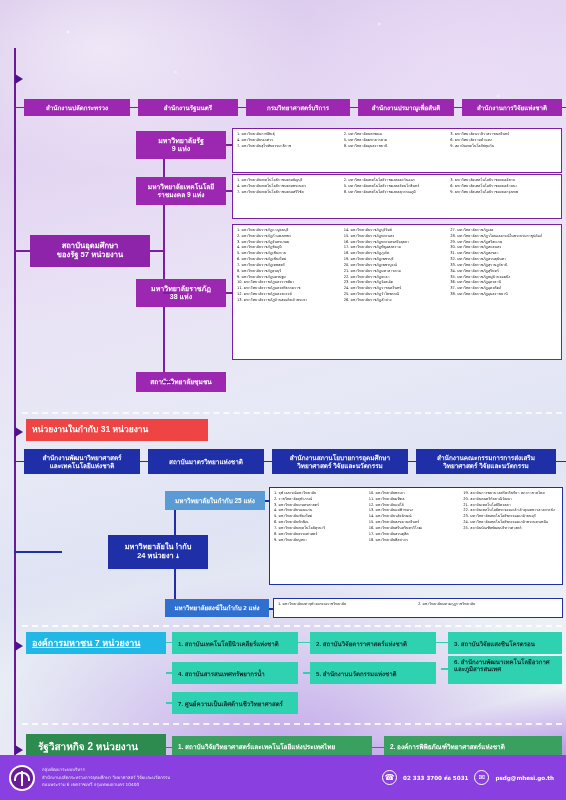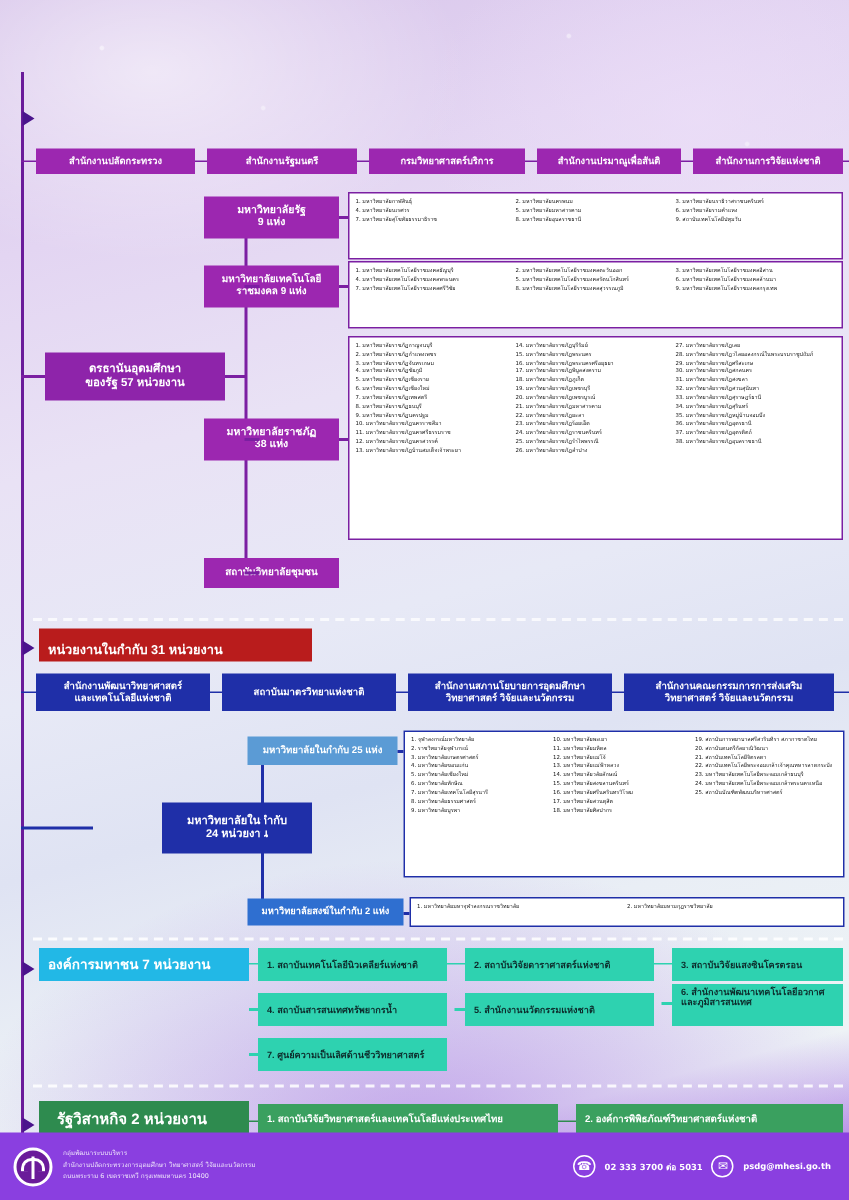--- a/index.html
+++ b/index.html
@@ -26,25 +26,25 @@
   .bx { position:absolute; display:flex; align-items:center; justify-content:center;
         text-align:center; color:#fff; font-weight:bold; line-height:1.15;
         padding:2px 4px; }
   .bx.left { justify-content:flex-start; text-align:left; padding-left:6px; }
 
   .hdr-title { background:linear-gradient(90deg,#1f3fa8 0%,#4b2fae 28%,#7b38c9 58%,#a24ee0 82%,#b367e8 100%);
                color:#fff; font-size:12.5px; font-weight:bold; }
   .purple-head { background:#7b1fa2; }
   .purple-dark { background:#8e24aa; }
   .purple-mid  { background:#9c27b0; }
-  .navy-head   { background:#b91c1c;align-items:flex-end; }
+  .navy-head   { background:#ef4444; }
   .navy-box    { background:#1f2fa8; }
   .blue-lite   { background:#5b9bd5; }
   .blue-med    { background:#2f6fd0; }
-  .cyan-head   { background:#22b8e6; }
+  .cyan-head   { background:#22b8e6;text-decoration:underline; }
   .teal-box    { background:#2ed2b0; color:#0d2b2b; }
   .green-head  { background:#2e8b4f; }
   .green-box   { background:#3aa05f; }
 
   .listbox { position:absolute; background:#fff; border:1px solid #7b1fa2;
              padding:3px 4px; }
   .listbox.nv { border-color:#1f2fa8; }
   .listbox ol { list-style:none; display:grid; gap:0; }
   .listbox li { font-size:3.6px; color:#111; white-space:nowrap; line-height:1.62;
                 font-family:"DejaVu Sans",sans-serif; }
@@ -100,21 +100,21 @@
     <span>กรมวิทยาศาสตร์บริการ</span>
     </div>
   <div class="bx purple-mid" style="left:358px;top:99px;width:96px;height:17px;font-size:6.2px;">
     <span>สำนักงานปรมาณูเพื่อสันติ</span>
     </div>
   <div class="bx purple-mid" style="left:462px;top:99px;width:100px;height:17px;font-size:6.2px;">
     <span>สำนักงานการวิจัยแห่งชาติ</span>
     </div>
 
   <div class="bx purple-dark" style="left:30px;top:235px;width:120px;height:32px;font-size:7.6px;flex-direction:column;">
-    <span>ดรธานันอุดมศึกษา</span>
+    <span>สถาบันอุดมศึกษา</span>
     <span>ของรัฐ 57 หน่วยงาน</span>
   </div>
   <div class="ln" style="left:14px;top:250px;width:16px;height:2px;"></div>
   <div class="ln" style="left:150px;top:250px;width:14px;height:2px;"></div>
   <div class="ln" style="left:163px;top:145px;width:2px;height:238px;"></div>
 
   <div class="ln" style="left:163px;top:145px;width:10px;height:2px;"></div>
   <div class="bx purple-mid" style="left:136px;top:131px;width:90px;height:28px;font-size:7px;flex-direction:column;">
     <span>มหาวิทยาลัยรัฐ</span>
     <span>9 แห่ง</span>

